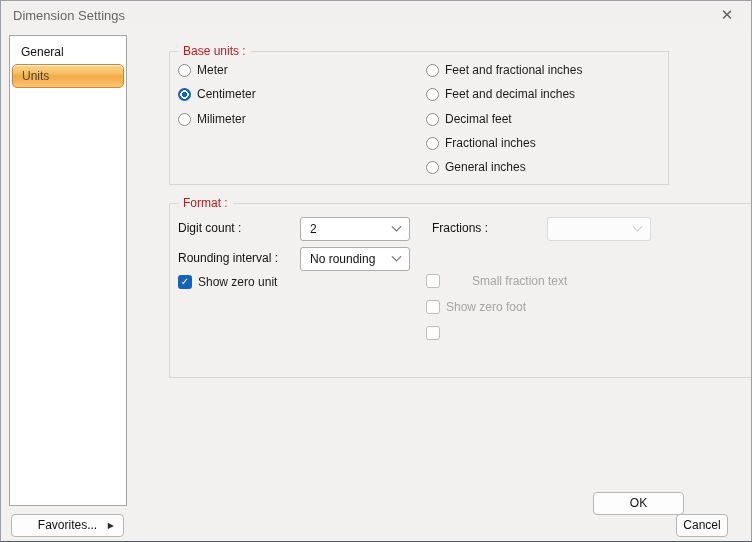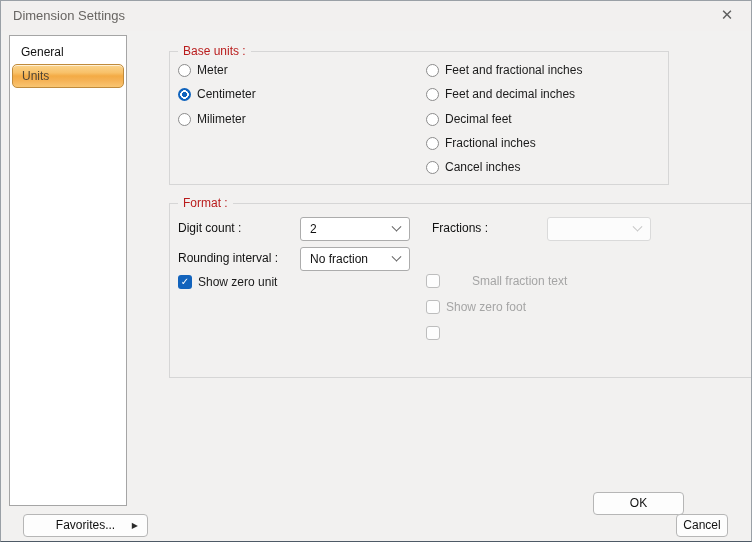--- a/index.html
+++ b/index.html
@@ -92,42 +92,42 @@
     <div class="opt-row" style="left:256px;top:60px;">
       <span class="radio"></span>
       <span>Decimal feet</span>
     </div>
     <div class="opt-row" style="left:256px;top:84px;">
       <span class="radio"></span>
       <span>Fractional inches</span>
     </div>
     <div class="opt-row" style="left:256px;top:108px;">
       <span class="radio"></span>
-      <span>Cancel inches</span>
+      <span>General inches</span>
     </div>
   </div>
 
   <div class="group" style="left:168px;top:202px;width:596px;height:175px;">
     <span class="legend">Format :</span>
 
     <span class="field-label" style="left:8px;top:17px;">Digit count :</span>
     <div class="combo" style="left:130px;top:13px;width:110px;">
       <span>2</span>
       <span class="chev"></span>
     </div>
 
     <span class="field-label dim" style="left:262px;top:17px;">Fractions :</span>
     <div class="combo disabled" style="left:377px;top:13px;width:104px;">
       <span></span>
       <span class="chev"></span>
     </div>
 
     <span class="field-label" style="left:8px;top:47px;">Rounding interval :</span>
     <div class="combo" style="left:130px;top:43px;width:110px;">
-      <span>No fraction</span>
+      <span>No rounding</span>
       <span class="chev"></span>
     </div>
 
     <div class="opt-row" style="left:8px;top:71px;">
       <span class="checkbox checked">✓</span>
       <span>Show zero unit</span>
     </div>
 
     <div class="opt-row" style="left:256px;top:70px;gap:32px;">
       <span class="checkbox off"></span>
@@ -135,20 +135,20 @@
     </div>
     <div class="opt-row" style="left:256px;top:96px;">
       <span class="checkbox off"></span>
       <span class="dim">Show zero foot</span>
     </div>
     <div class="opt-row" style="left:256px;top:122px;">
       <span class="checkbox off"></span>
     </div>
   </div>
 
-  <div class="btn" style="left:10px;top:513px;width:125px;margin-left:12px;">
+  <div class="btn" style="left:10px;top:513px;width:113px;">
     <span>Favorites...</span>
     <span class="fav-arrow">▶</span>
   </div>
   <div class="btn" style="left:592px;top:491px;width:91px;">OK</div>
   <div class="btn" style="left:675px;top:513px;width:52px;">Cancel</div>
 
 </div>
 
 </body></html>

